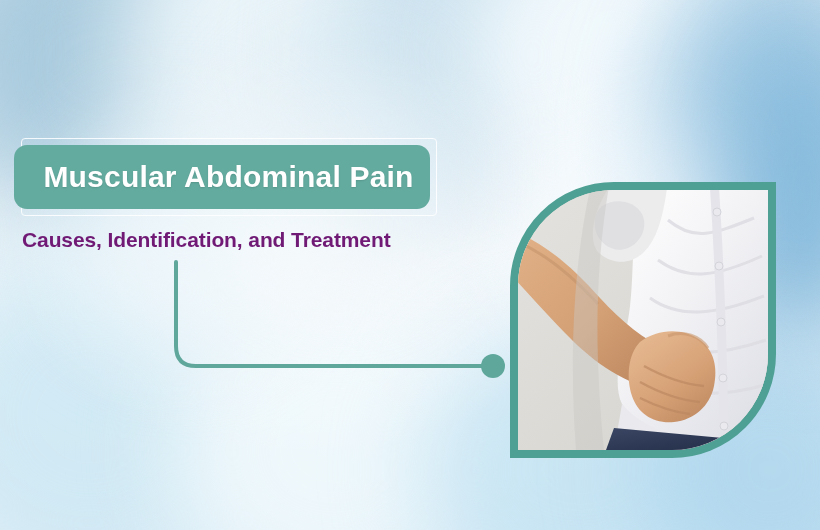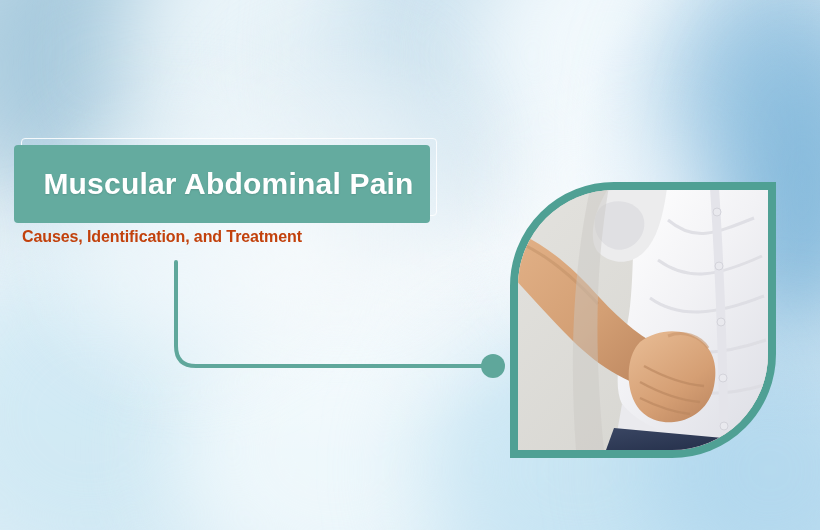--- a/index.html
+++ b/index.html
@@ -72,44 +72,44 @@
     height: 78px;
     border: 1px solid rgba(255,255,255,0.85);
     border-radius: 4px;
     box-sizing: border-box;
   }
   .title-box {
     position: absolute;
     left: 14px;
     top: 145px;
     width: 416px;
-    height: 78px;
+    height: 64px;
     background: #64ab9f;
-    border-radius: 4px;
+    border-radius: 13px;
     box-sizing: border-box;
     display: flex;
     align-items: center;
     justify-content: center;
     padding-left: 13px;
   }
   .title-text {
     color: #ffffff;
     font-size: 30px;
     font-weight: bold;
     letter-spacing: 0.2px;
     white-space: nowrap;
     text-shadow: 0 1px 2px rgba(0,0,0,0.12);
   }
   .subtitle {
     position: absolute;
     left: 22px;
     top: 228px;
-    font-size: 16px;
+    font-size: 21px;
     font-weight: bold;
-    color: #c2410c;
+    color: #701a75;
     white-space: nowrap;
     letter-spacing: -0.1px;
   }
 
   
   .photo-card {
     position: absolute;
     left: 510px;
     top: 182px;
     width: 266px;

